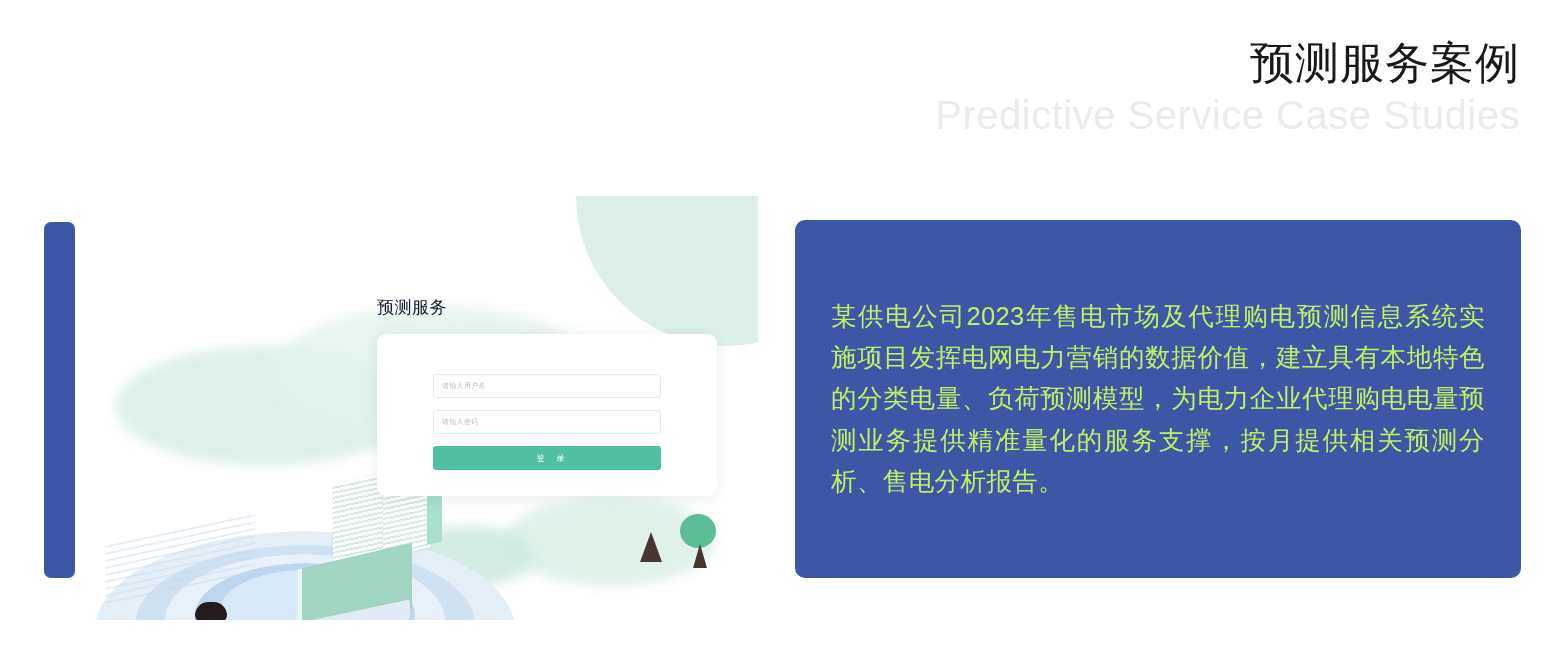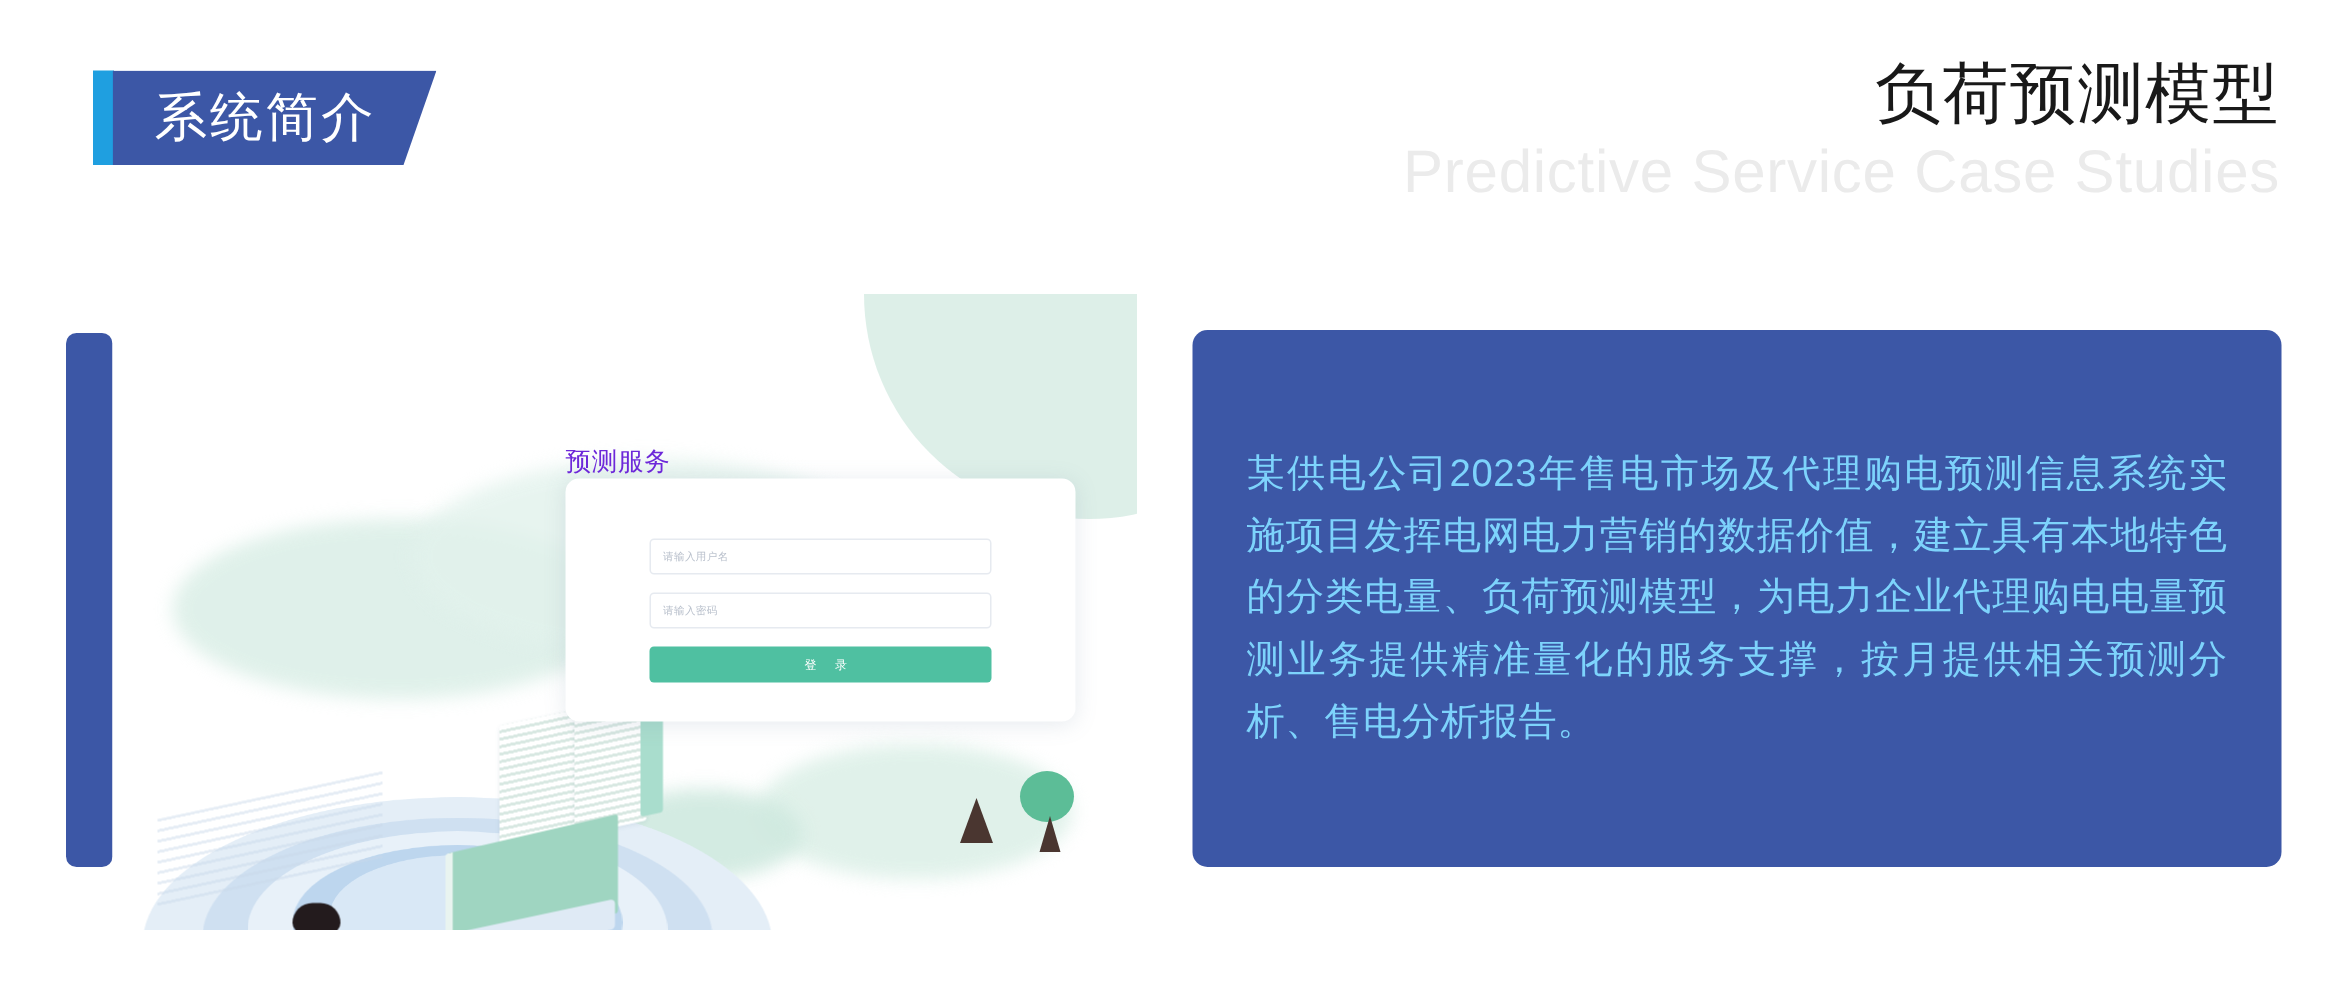--- a/index.html
+++ b/index.html
@@ -184,21 +184,21 @@
   }
 
   
   .tree { position:absolute; }
   .tree-cone { width:0; height:0; border-left:11px solid transparent; border-right:11px solid transparent; border-bottom:30px solid #4a3630; }
   .tree-cone-sm { width:0; height:0; border-left:7px solid transparent; border-right:7px solid transparent; border-bottom:24px solid #4a3630; }
   .tree-ball { width:36px; height:34px; background:#5cbd97; border-radius:50%; }
 
   
   .login-wrap { position:absolute; left: 302px; top: 100px; width: 340px; }
-  .login-title { font-size: 17px; color:#6d28d9; margin-bottom: 0; letter-spacing:.5px; }
+  .login-title { font-size: 17px; color:#0f172a; margin-bottom: 15px; letter-spacing:.5px; }
   .login-card {
     width: 340px; height: 162px; background:#ffffff;
     border-radius: 9px; box-shadow: 0 2px 14px rgba(110,135,160,.17);
     padding: 40px 56px 0 56px;
   }
   .login-input {
     width: 100%; height: 24px; background:#ffffff;
     border: 1px solid #e6eaf0; border-radius: 3px;
     display:flex; align-items:center; padding-left:8px;
     margin-bottom: 12px;
@@ -217,42 +217,36 @@
     top: 220px;
     width: 726px;
     height: 358px;
     background: #3c57a6;
     border-radius: 10px;
     padding: 34px 36px;
     display: flex;
     align-items: center;
   }
   .desc-text {
-    color: #7dd3fc;
+    color: #bef264;
     font-size: 25.5px;
     line-height: 1.62;
     letter-spacing: 0.4px;
     text-align: justify;
     font-weight: 400;
   }
 </style>
 </head>
 <body>
 
 <div id="stage">
 
-  <div class="tab-wrap">
-    <div class="tab-accent"></div>
-    <div class="tab-body">
-      <span class="tab-label">系统简介</span>
-    </div>
-  </div>
 
   <div class="heading">
-    <div class="heading-cn">负荷预测模型</div>
+    <div class="heading-cn">预测服务案例</div>
     <div class="heading-en">Predictive Service Case Studies</div>
   </div>
 
   <div class="shot">
     <div class="shot-blue-rail"></div>
 
     <div class="shot-canvas">
       <div class="arc-teal"></div>
 
       <div class="mist mist-a"></div>

